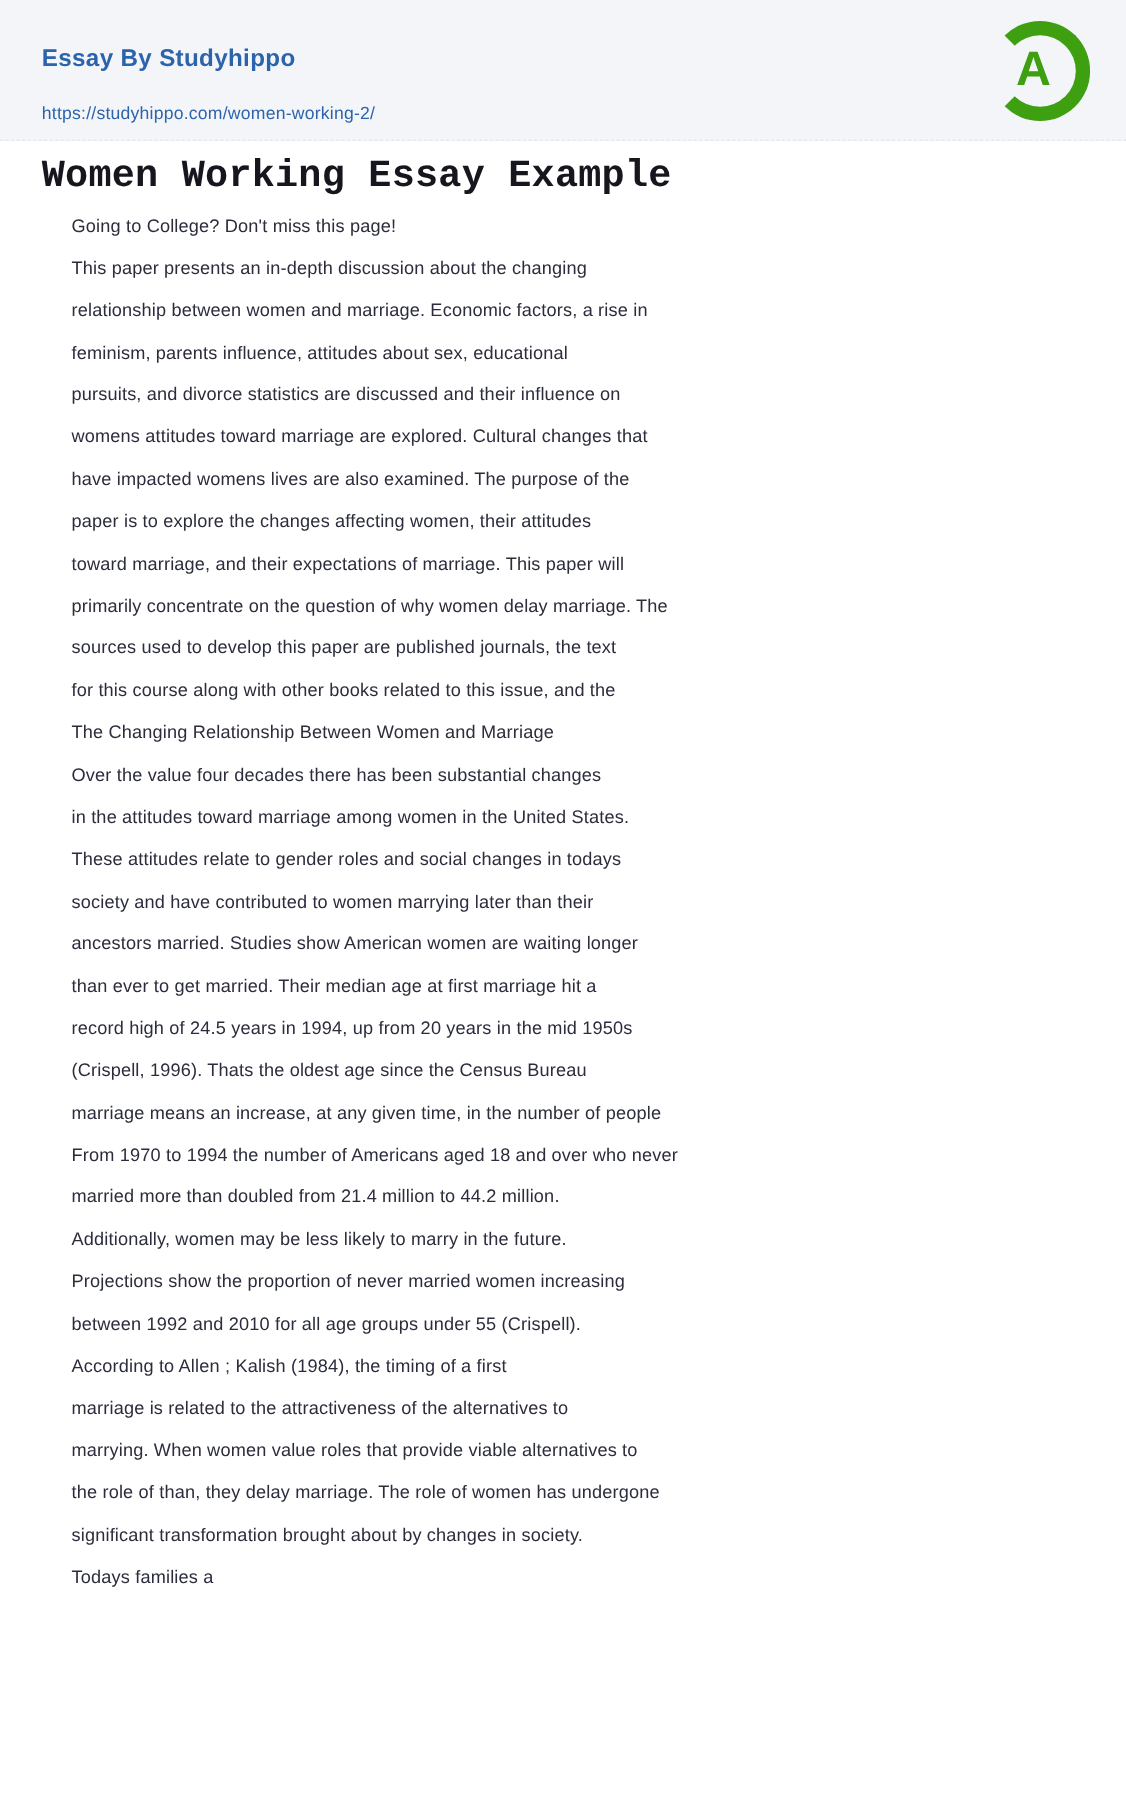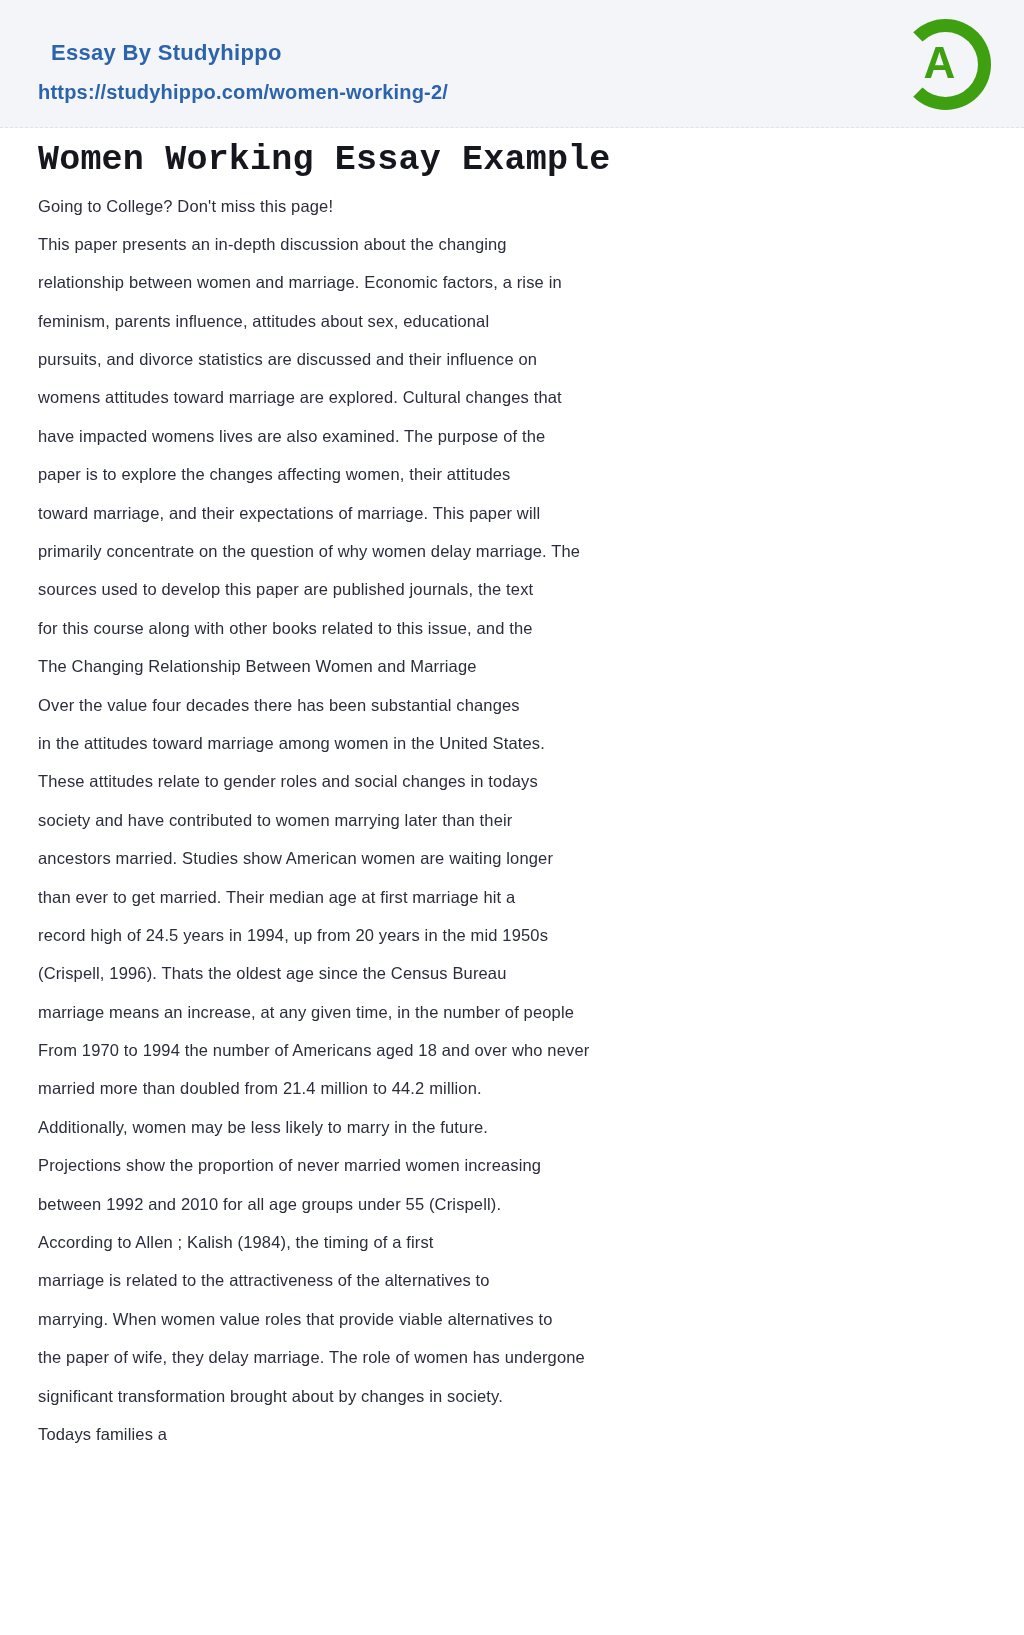--- a/index.html
+++ b/index.html
@@ -22,26 +22,25 @@
     background: #f4f5f9;
     border-bottom: 1px dashed #dfe2ec;
     padding: 0 38px;
   }
   .site-title {
     padding-top: 40px;
     font-size: 22px;
     font-weight: 700;
     letter-spacing: 0.3px;
     color: #2c64ac;
-    margin-left: 13px;
   }
   .site-url {
-    margin-top: 15px;
-    font-size: 20px;
-    font-weight: 700;
+    margin-top: 29px;
+    font-size: 16px;
+    font-weight: 400;
     letter-spacing: 0.2px;
     color: #2c64ac;
     text-decoration: none;
     display: inline-block;
   }
   
   .logo {
     position: absolute;
     top: 19px;
     left: 900px;
@@ -84,20 +83,21 @@
   .essay-body {
     margin-top: 7px;
   }
   .line {
     height: 38.4px;
     line-height: 38.4px;
     font-size: 16.5px;
     letter-spacing: 0.15px;
     color: #2b2d3c;
     white-space: nowrap;
+    margin-left: 27px;
   }
 </style>
 </head>
 <body>
 
 <div class="page">
 
   <header class="page-header">
     <div class="site-title">Essay By Studyhippo</div>
     <a class="site-url">https://studyhippo.com/women-working-2/</a>
@@ -135,19 +135,19 @@
       <div class="line">(Crispell, 1996). Thats the oldest age since the Census Bureau</div>
       <div class="line">marriage means an increase, at any given time, in the number of people</div>
       <div class="line">From 1970 to 1994 the number of Americans aged 18 and over who never</div>
       <div class="line">married more than doubled from 21.4 million to 44.2 million.</div>
       <div class="line">Additionally, women may be less likely to marry in the future.</div>
       <div class="line">Projections show the proportion of never married women increasing</div>
       <div class="line">between 1992 and 2010 for all age groups under 55 (Crispell).</div>
       <div class="line">According to Allen ; Kalish (1984), the timing of a first</div>
       <div class="line">marriage is related to the attractiveness of the alternatives to</div>
       <div class="line">marrying. When women value roles that provide viable alternatives to</div>
-      <div class="line">the paper of wife, they delay marriage. The role of women has undergone</div>
+      <div class="line">the role of than, they delay marriage. The role of women has undergone</div>
       <div class="line">significant transformation brought about by changes in society.</div>
       <div class="line">Todays families a</div>
     </div>
   </main>
 
 </div>
 
 </body></html>

